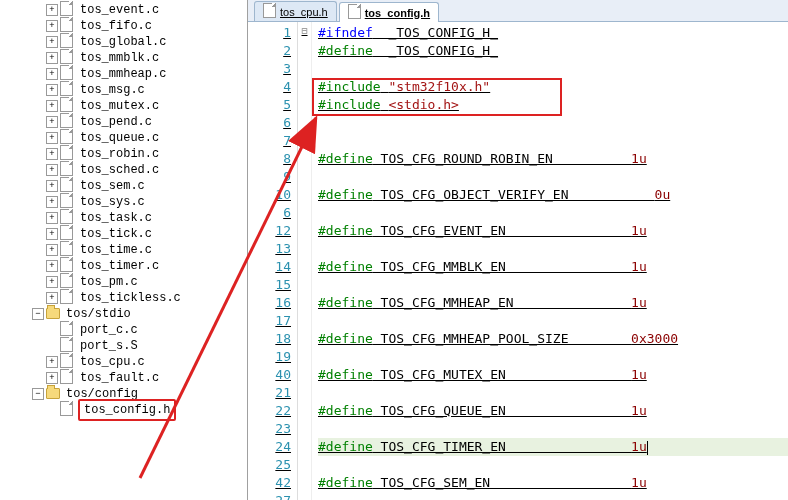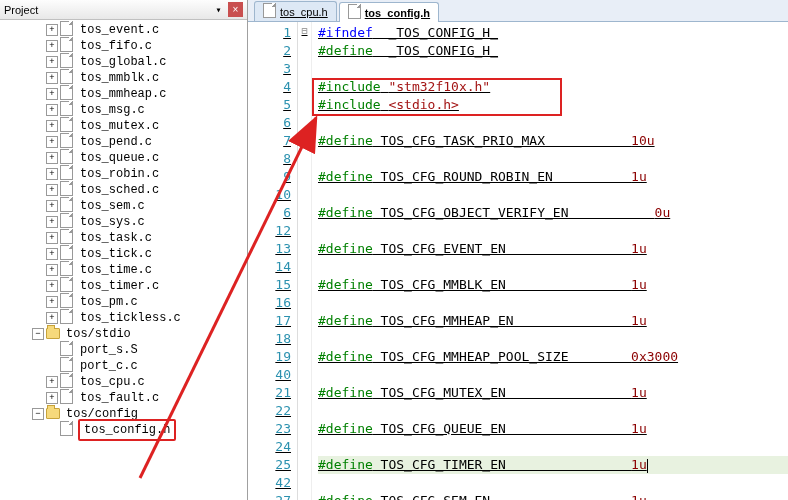--- a/index.html
+++ b/index.html
@@ -47,25 +47,20 @@
   .folder-icon::before { content:""; position:absolute; top:-4px; left:0; width:6px; height:3px; background:#f6d97b; border:1px solid #c7a33a; border-bottom:none; }
 
   .pin-icon { font-family: monospace; }
 </style>
 </head>
 <body>
 
 <div class="app">
 
   <div class="project-panel">
-    <div class="panel-header">
-      <span class="title">Project</span>
-      <span class="btn pin-icon" title="Pin">▾</span>
-      <span class="btn close-btn" title="Close">×</span>
-    </div>
     <div class="tree" id="tree">
         <div class="tree-item" style="padding-left: 46px;">
           <span class="toggle">+</span>
           <span class="icon"><span class="file-icon"></span></span>
           <span class="label">tos_event.c</span>
         </div>
         <div class="tree-item" style="padding-left: 46px;">
           <span class="toggle">+</span>
           <span class="icon"><span class="file-icon"></span></span>
           <span class="label">tos_fifo.c</span>
@@ -156,26 +151,26 @@
           <span class="label">tos_tickless.c</span>
         </div>
         <div class="tree-item folder" style="padding-left: 32px;">
           <span class="toggle">−</span>
           <span class="icon"><span class="folder-icon"></span></span>
           <span class="label">tos/stdio</span>
         </div>
         <div class="tree-item" style="padding-left: 46px;">
           <span class="toggle none"></span>
           <span class="icon"><span class="file-icon"></span></span>
+          <span class="label">port_c.c</span>
+        </div>
+        <div class="tree-item" style="padding-left: 46px;">
+          <span class="toggle none"></span>
+          <span class="icon"><span class="file-icon"></span></span>
           <span class="label">port_s.S</span>
-        </div>
-        <div class="tree-item" style="padding-left: 46px;">
-          <span class="toggle none"></span>
-          <span class="icon"><span class="file-icon"></span></span>
-          <span class="label">port_c.c</span>
         </div>
         <div class="tree-item" style="padding-left: 46px;">
           <span class="toggle">+</span>
           <span class="icon"><span class="file-icon"></span></span>
           <span class="label">tos_cpu.c</span>
         </div>
         <div class="tree-item" style="padding-left: 46px;">
           <span class="toggle">+</span>
           <span class="icon"><span class="file-icon"></span></span>
           <span class="label">tos_fault.c</span>
@@ -264,21 +259,20 @@
           <div></div>
         </div>
       <div class="code" id="code">
         <div class="include-box" id="inc-box" style="top: 56px; left: 0px; width: 250px; height: 38px;"></div>
       <div class="code-line"><span class="kw-blue">#ifndef</span><span>  _TOS_CONFIG_H_</span></div>
           <div class="code-line"><span class="kw-green">#define</span><span>  _TOS_CONFIG_H_</span></div>
           <div class="code-line"></div>
           <div class="code-line"><span class="kw-green">#include</span><span> </span><span class="str">"stm32f10x.h"</span></div>
           <div class="code-line"><span class="kw-green">#include</span><span> </span><span class="str">&lt;stdio.h&gt;</span></div>
           <div class="code-line"></div>
-          <div class="code-line"><span class="kw-green">#define</span><span> TOS_CFG_TASK_PRIO_MAX           </span><span class="num-brown">10u</span></div>
           <div class="code-line"></div>
           <div class="code-line"><span class="kw-green">#define</span><span> TOS_CFG_ROUND_ROBIN_EN          </span><span class="num-brown">1u</span></div>
           <div class="code-line"></div>
           <div class="code-line"><span class="kw-green">#define</span><span> TOS_CFG_OBJECT_VERIFY_EN           </span><span class="num-brown">0u</span></div>
           <div class="code-line"></div>
           <div class="code-line"><span class="kw-green">#define</span><span> TOS_CFG_EVENT_EN                </span><span class="num-brown">1u</span></div>
           <div class="code-line"></div>
           <div class="code-line"><span class="kw-green">#define</span><span> TOS_CFG_MMBLK_EN                </span><span class="num-brown">1u</span></div>
           <div class="code-line"></div>
           <div class="code-line"><span class="kw-green">#define</span><span> TOS_CFG_MMHEAP_EN               </span><span class="num-brown">1u</span></div>

